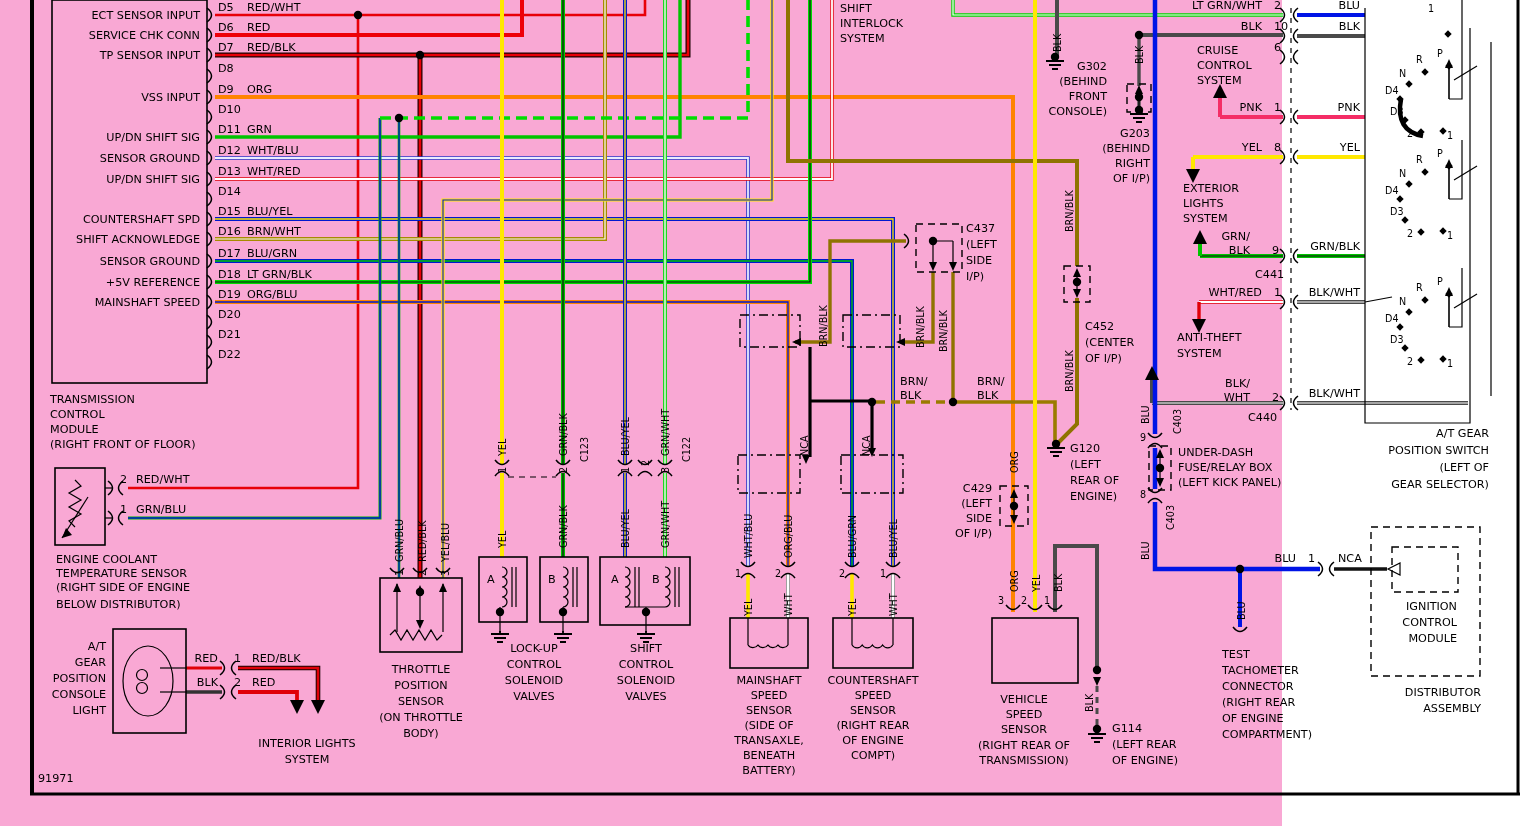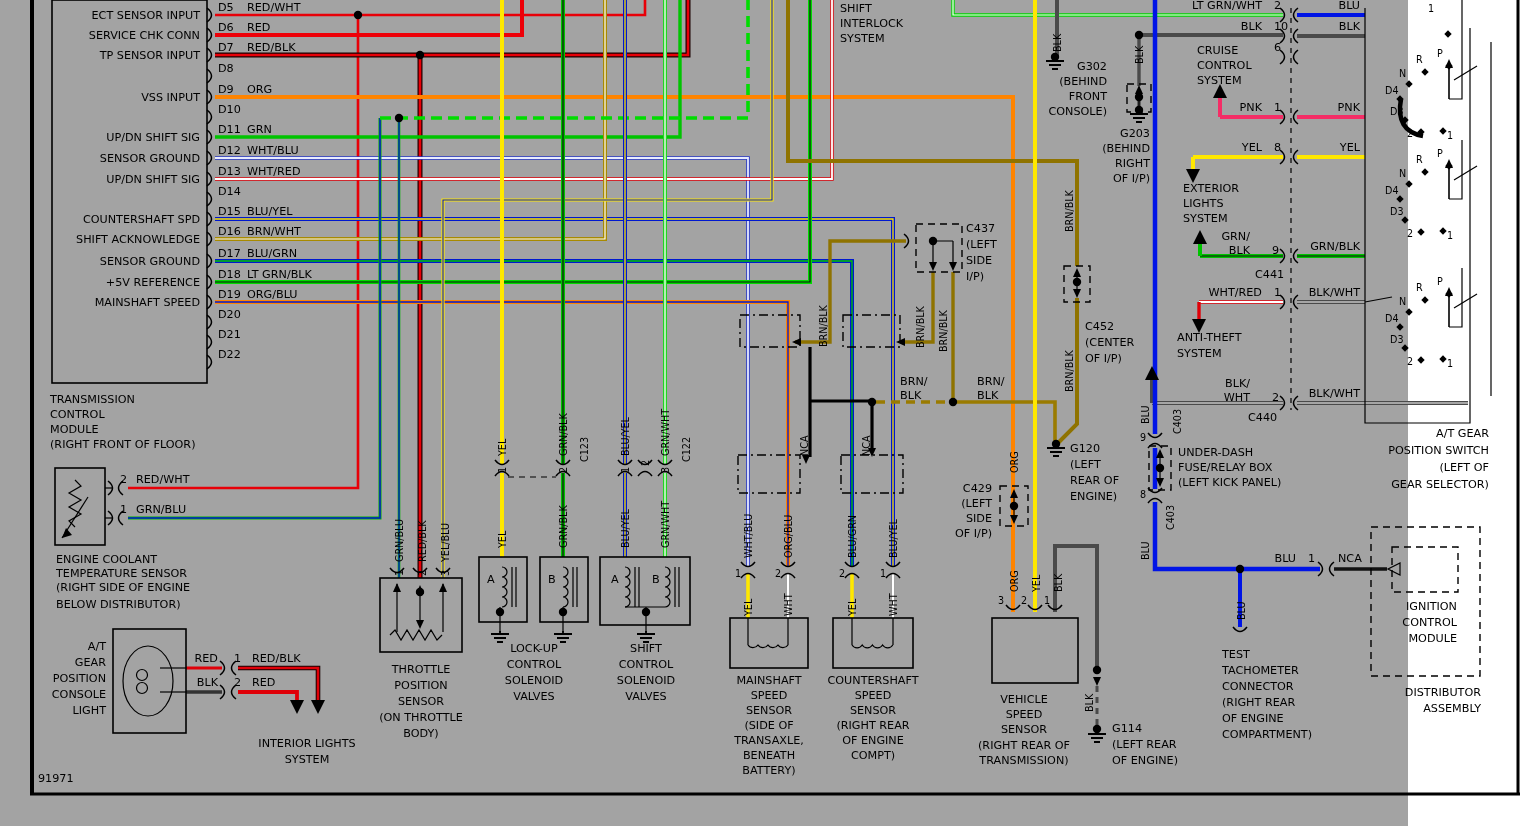--- a/index.html
+++ b/index.html
@@ -1,16 +1,16 @@
 <!DOCTYPE html>
 <html><head>
 <meta charset="utf-8">
 <style>
   html,body{margin:0;padding:0;background:#fff}
-  #stage{width:1408px;height:826px;position:relative;background:#a3a3a3}
+  #stage{width:1282px;height:826px;position:relative;background:#f9a8d4}
   svg{display:block}
   text{font-family:"DejaVu Sans",sans-serif;font-size:11.2px;fill:#000}
   .ts{font-size:9.6px}
   .tc{text-anchor:middle}
   .te{text-anchor:end}
   .w{fill:none;stroke-linecap:butt;stroke-linejoin:miter}
   .box{fill:none;stroke:#000;stroke-width:1.6}
   .dash{fill:none;stroke:#000;stroke-width:1.4;stroke-dasharray:7 5}
   .shield{fill:none;stroke:#000;stroke-width:1.4;stroke-dasharray:9 4 2 4}
   .thin{fill:none;stroke:#000;stroke-width:1.2}

